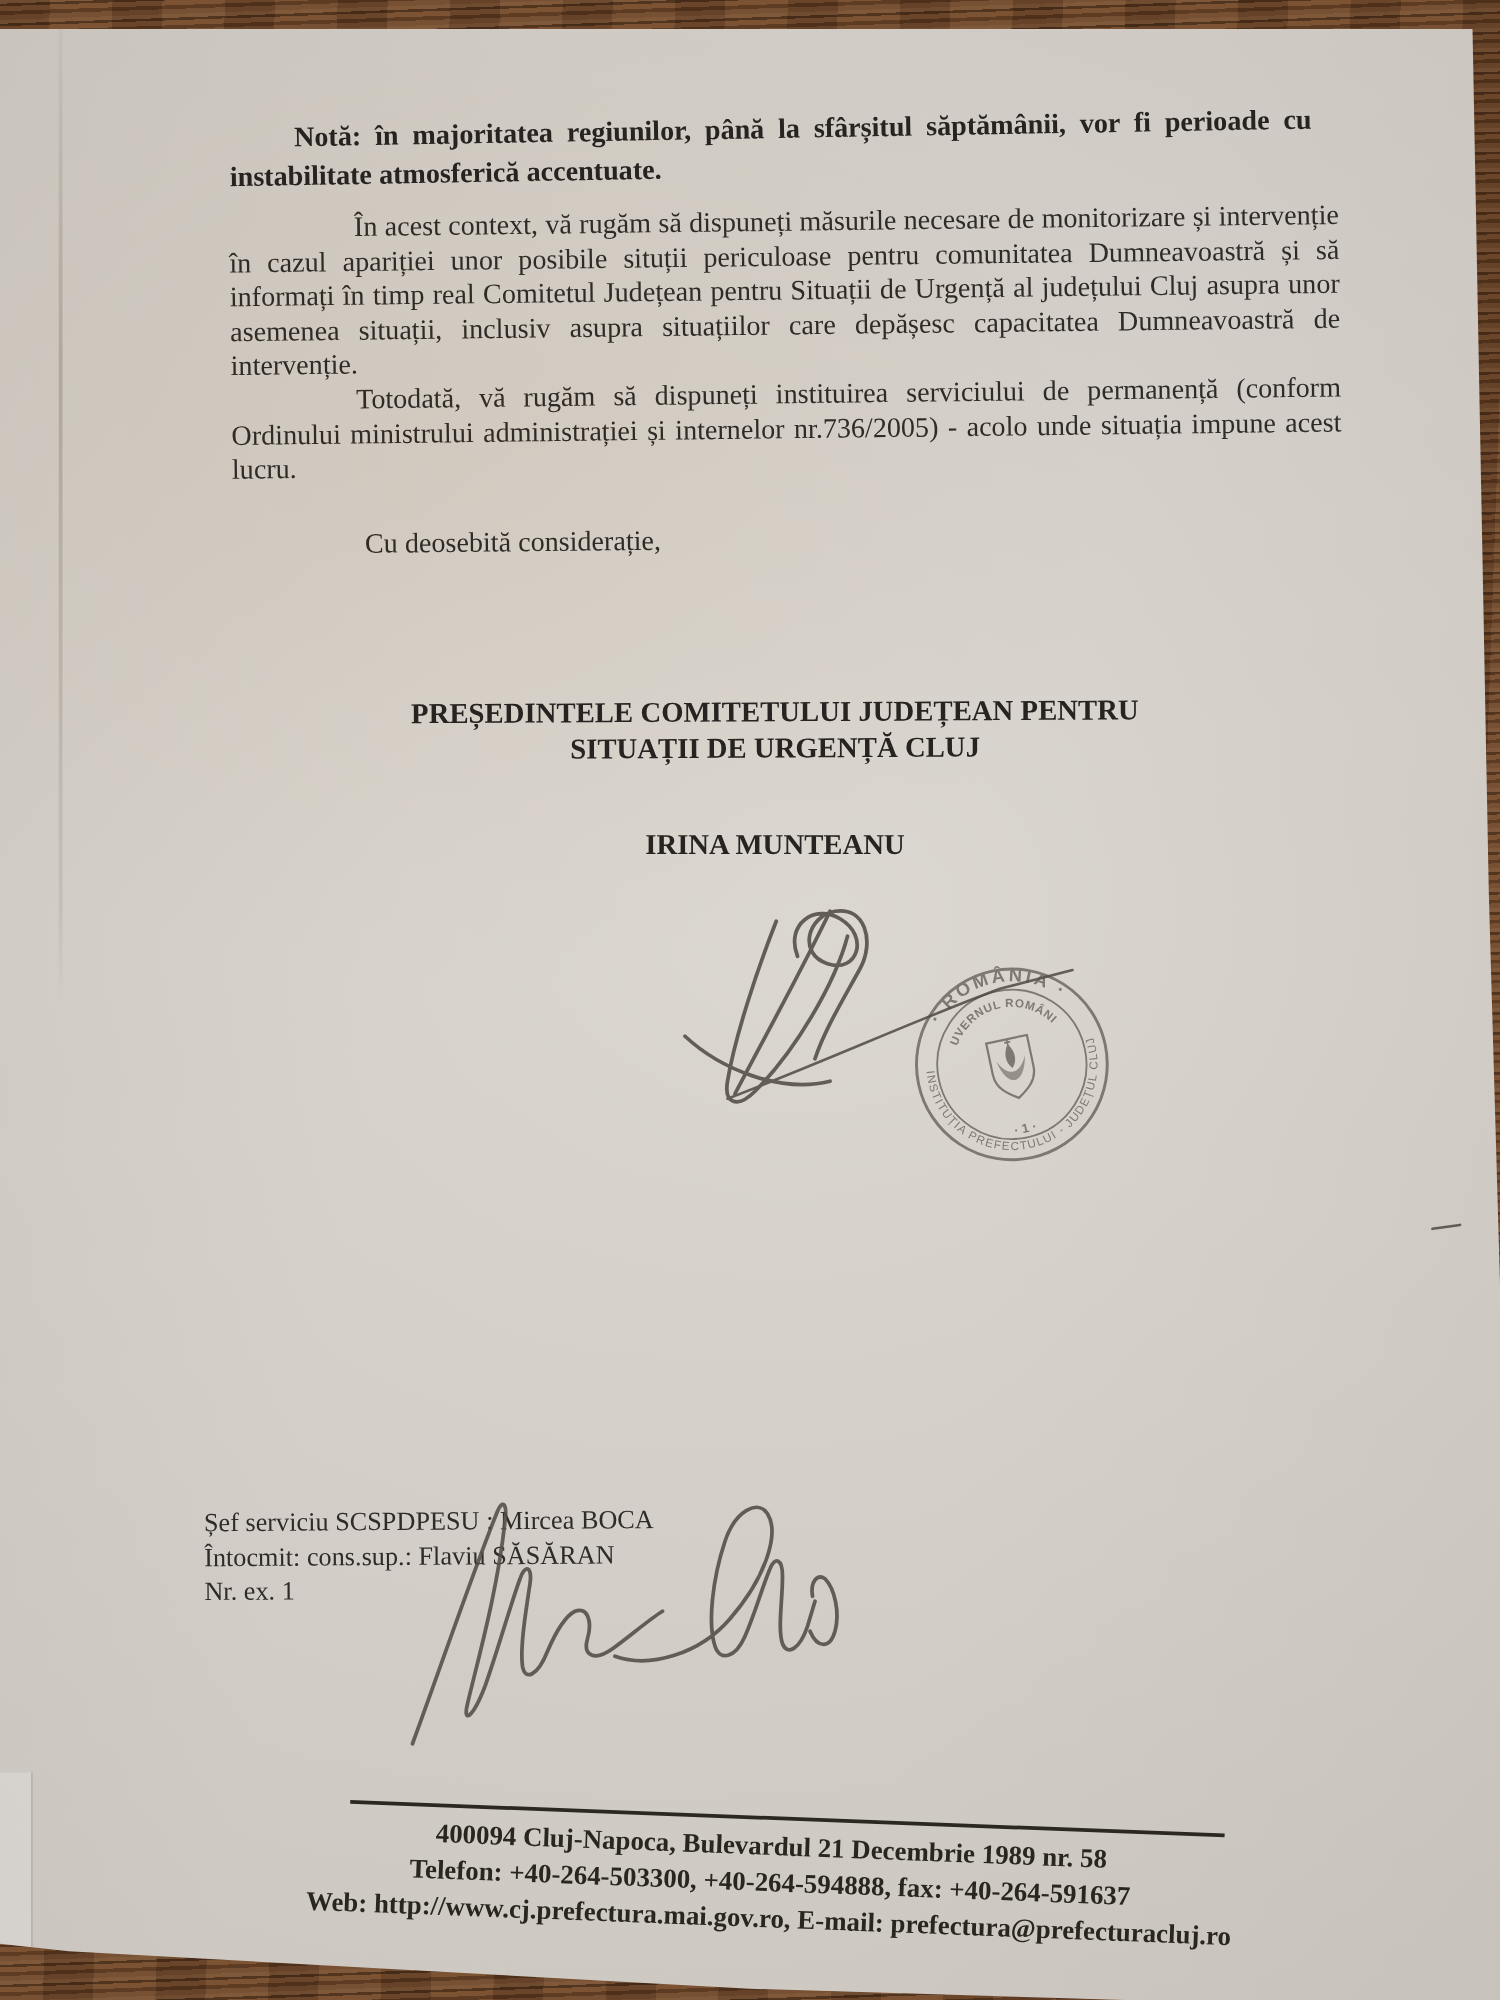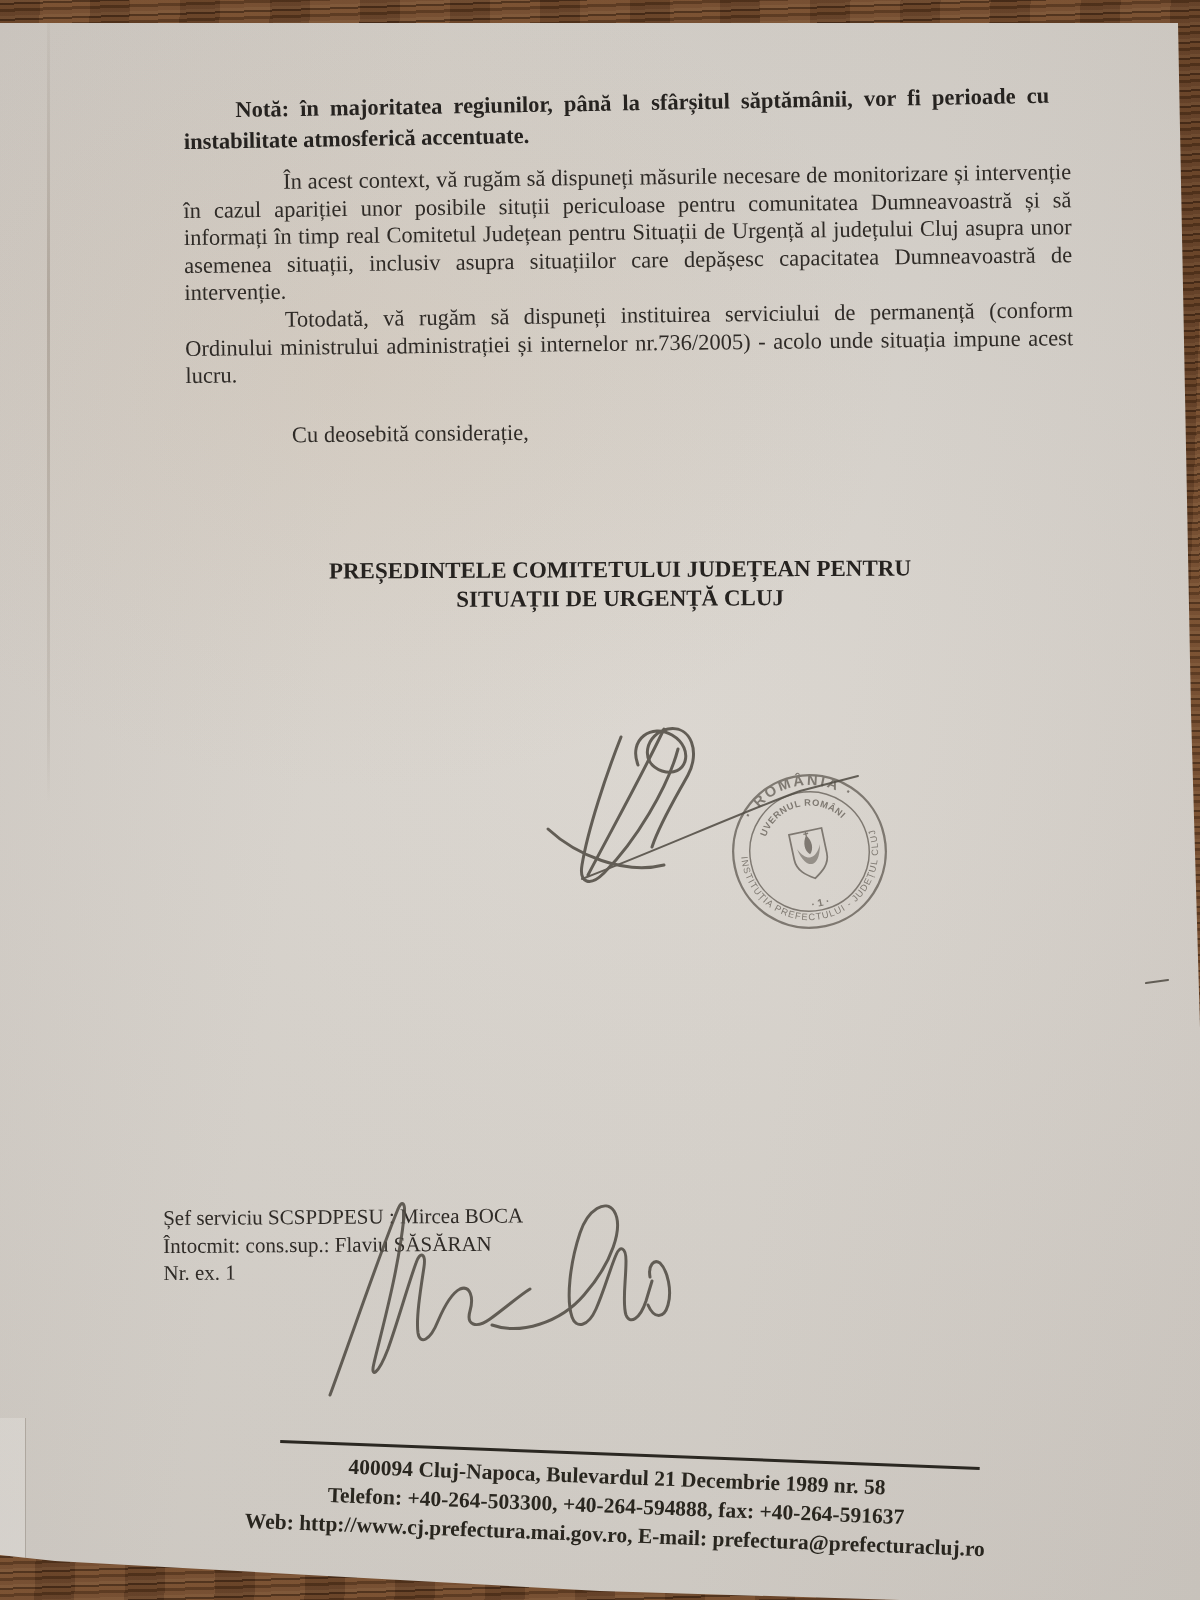--- a/index.html
+++ b/index.html
@@ -99,20 +99,21 @@
   </div>
 
   <div class="txt closing">Cu deosebită considerație,</div>
 
   <div class="txt heading">
     <div>PREȘEDINTELE COMITETULUI JUDEȚEAN PENTRU</div>
     <div>SITUAȚII DE URGENȚĂ CLUJ</div>
   </div>
 
   <div class="txt prefect">
+    <div>IRINA MUNTEANU</div>
   </div>
 
   <div class="txt staff">
     <div>Șef serviciu SCSPDPESU : Mircea BOCA</div>
     <div>Întocmit: cons.sup.: Flaviu SĂSĂRAN</div>
     <div>Nr. ex. 1</div>
   </div>
 
   <div class="txt footer">
     <div class="footer-rule"></div>

